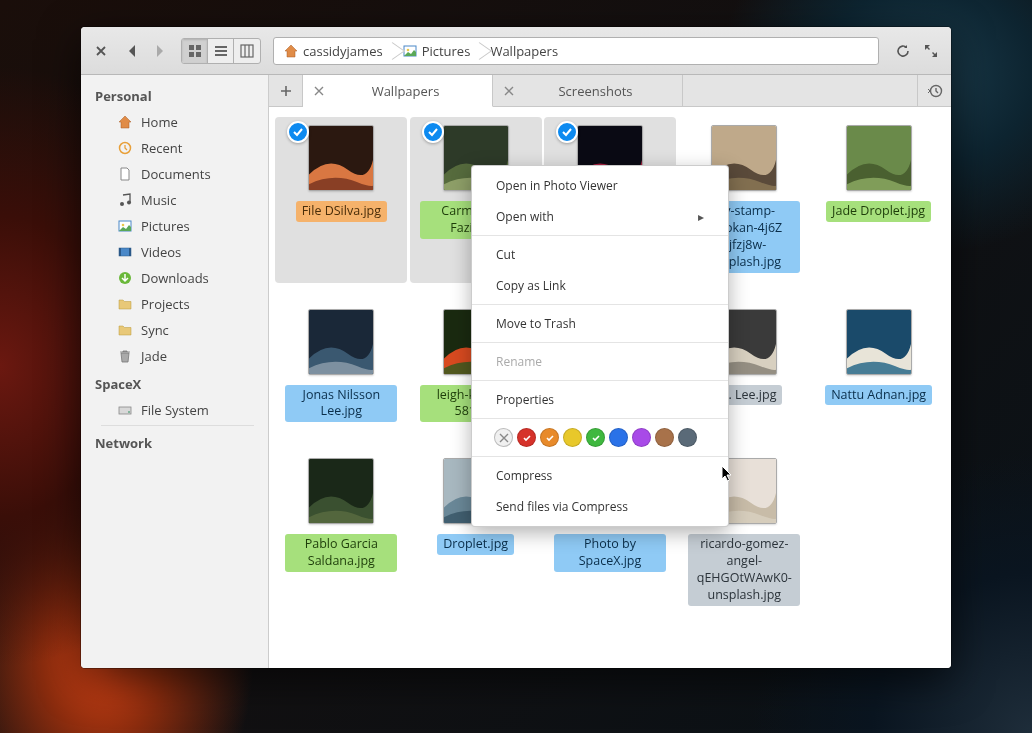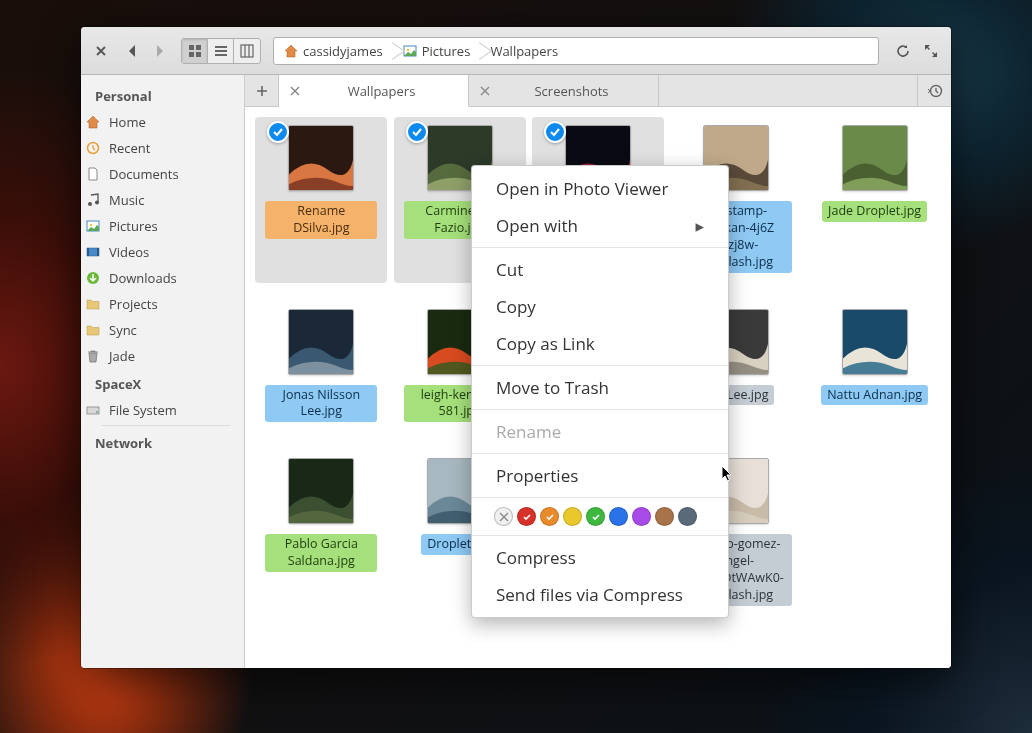--- a/index.html
+++ b/index.html
@@ -98,31 +98,31 @@
   border-top: 1px solid #c8c8c8;
   border-right: 1px solid #c8c8c8;
   transform: translateY(-50%) rotate(45deg) skew(-10deg,-10deg);
   background: #fff;
   z-index: 1;
 }
 .crumb:last-child::after { border-color: transparent; }
 .crumb .ic { width: 14px; height: 14px; }
 .body-area { flex: 1; display: flex; min-height: 0; }
 .sidebar {
-  width: 164px;
+  width: 188px;
   background: #f2f2f2;
   border-right: 1px solid #ccc;
   padding: 6px 0;
   overflow-y: auto;
 }
 .side-section { font-weight: 700; color: #555; padding: 6px 14px 4px; font-size: 13px; }
 .side-item {
   display: flex; align-items: center;
   gap: 8px;
-  padding: 4px 14px 4px 4px;
+  padding: 4px 14px 4px 36px;
   color: #444;
   cursor: pointer;
   font-size: 13px;
 }
 .side-item .si-ic { width: 16px; height: 16px; display:flex;align-items:center;justify-content:center; }
 .side-sep { height:1px; background:#ddd; margin: 2px 14px 2px 20px; }
 .content { flex: 1; display: flex; flex-direction: column; background: #fff; min-width:0; }
 .tabbar {
   height: 32px;
   background: #e4e4e4;
@@ -209,21 +209,21 @@
   width: 258px;
   background:#fff;
   border:1px solid rgba(0,0,0,.2);
   border-radius: 4px;
   box-shadow: 0 6px 20px rgba(0,0,0,.3);
   padding: 4px 0;
   z-index: 100;
 }
 .ctx-item {
   padding: 7px 24px;
-  font-size: 17px;
+  font-size: 12px;
   color:#333;
   cursor:pointer;
   display:flex;
   align-items:center;
 }
 .ctx-item.disabled { color:#aaa; pointer-events:none;text-align:center; }
 .ctx-item .arrow { margin-left:auto; color:#555; }
 .ctx-sep { height:1px; background:#e4e4e4; margin: 3px 0; }
 .color-row {
   display:flex;
@@ -478,21 +478,21 @@
               <div class="check-badge">
                 <svg width="12" height="12" viewBox="0 0 12 12">
                   <path d="M2 6 L5 9 L10 3" stroke="#fff" stroke-width="2" fill="none"></path>
                 </svg>
               </div>
               <svg class="thumb" width="66" height="66" viewBox="0 0 66 66" preserveAspectRatio="none">
     <rect width="66" height="66" fill="#2b1810"></rect>
     <path d="M0 50 Q20 30 40 45 T66 35 V66 H0 Z" fill="#d97742"></path>
     <path d="M0 60 Q25 48 50 58 T66 52 V66 H0 Z" fill="#7a3520" opacity=".85"></path>
   </svg>
-              <div class="file-label tag-orange">Rename DSilva.jpg</div>
+              <div class="file-label tag-orange">File DSilva.jpg</div>
             </div>
             <div class="file-item selected">
               <div class="check-badge">
                 <svg width="12" height="12" viewBox="0 0 12 12">
                   <path d="M2 6 L5 9 L10 3" stroke="#fff" stroke-width="2" fill="none"></path>
                 </svg>
               </div>
               <svg class="thumb" width="66" height="66" viewBox="0 0 66 66" preserveAspectRatio="none">
     <rect width="66" height="66" fill="#2d3a28"></rect>
     <path d="M0 50 Q20 30 40 45 T66 35 V66 H0 Z" fill="#566b3d"></path>
@@ -613,23 +613,20 @@
     </div>
     <div class="ctx-item">
       <span>Open with</span>
       <span class="arrow">▸</span>
     </div>
     <div class="ctx-sep"></div>
     <div class="ctx-item">
       <span>Cut</span>
     </div>
     <div class="ctx-item">
-      <span>Copy</span>
-    </div>
-    <div class="ctx-item">
       <span>Copy as Link</span>
     </div>
     <div class="ctx-sep"></div>
     <div class="ctx-item">
       <span>Move to Trash</span>
     </div>
     <div class="ctx-sep"></div>
     <div class="ctx-item disabled">
       <span>Rename</span>
     </div>

